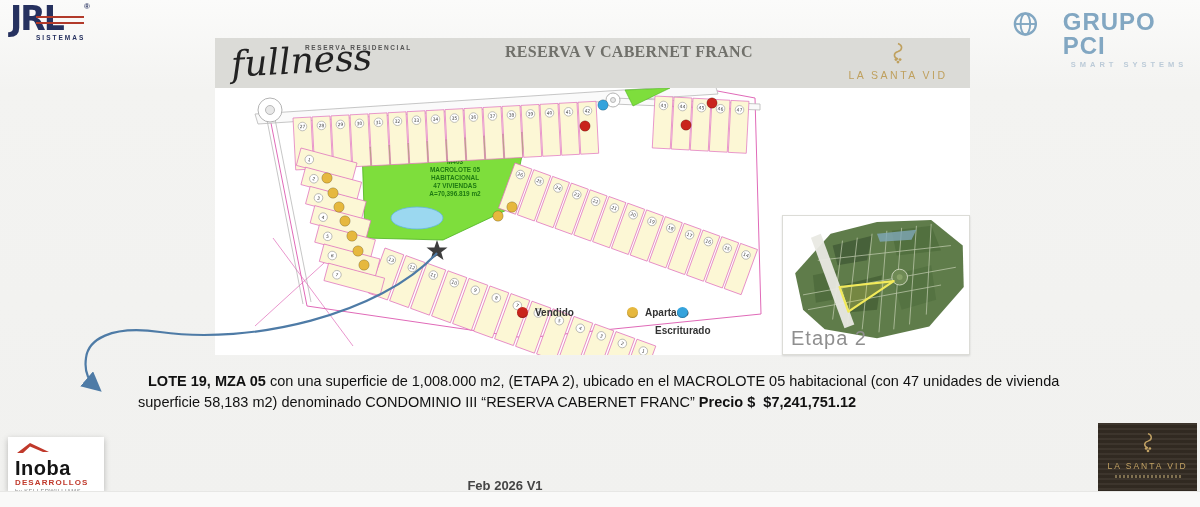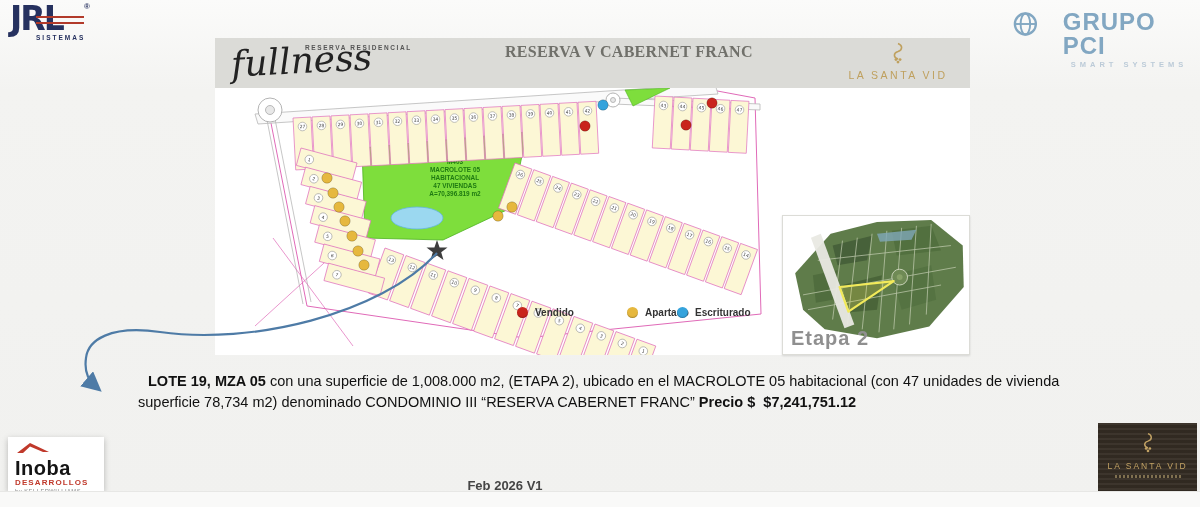--- a/index.html
+++ b/index.html
@@ -37,21 +37,21 @@
   .lot-num{font-family:"DejaVu Sans",sans-serif;font-size:4.5px;fill:#444;text-anchor:middle;}
   .macro-label{font-family:"Liberation Sans",sans-serif;font-size:6.4px;font-weight:700;
                fill:#1f7a12;text-anchor:middle;}
   .legend{position:absolute;left:0;top:219px;width:755px;height:20px;}
   .legend-item{position:absolute;display:flex;align-items:center;gap:7px;}
   .legend-dot{width:11px;height:11px;border-radius:50%;box-shadow:inset 0 -1px 1px rgba(0,0,0,.25);}
   .legend-label{font-size:10px;font-weight:700;color:#333;}
   
   .etapa{position:absolute;left:782px;top:215px;width:188px;height:140px;background:#fff;
          border:1px solid #dcdcd7;box-sizing:border-box;box-shadow:0 1px 2px rgba(0,0,0,.12);}
-  .etapa-label{position:absolute;left:8px;bottom:4px;font-size:20px;font-weight:700;
+  .etapa-label{position:absolute;left:8px;bottom:4px;font-size:20px;font-weight:400;
                color:#8f8f8f;letter-spacing:1px;}
   
   .arrow-overlay{position:absolute;left:0;top:0;width:1200px;height:507px;pointer-events:none;}
   
   .description{position:absolute;left:138px;top:371px;width:945px;font-size:14.5px;
                line-height:21px;color:#111;}
   .description .ind{padding-left:10px;}
   .description b, .description span{white-space:pre-wrap;}
   
   .inoba{position:absolute;left:8px;top:437px;width:96px;height:54px;background:#fff;
@@ -441,21 +441,21 @@
     
     <div class="legend">
       <div class="legend-item" style="left:302px;">
         <span class="legend-dot" style="background: rgb(201, 37, 28);"></span>
         <span class="legend-label">Vendido</span>
       </div>
       <div class="legend-item" style="left:377px;margin-left:35px;">
         <span class="legend-dot" style="background: rgb(230, 184, 62);"></span>
         <span class="legend-label">Apartado</span>
       </div>
-      <div class="legend-item" style="left:462px;">
+      <div class="legend-item" style="left:440px;flex-direction:column;">
         <span class="legend-dot" style="background: rgb(53, 163, 220);"></span>
         <span class="legend-label">Escriturado</span>
       </div>
     </div>
   </div>
 
   <div class="etapa">
     <svg width="186" height="138" viewBox="0 0 188 140">
       <path d="M20,95 L12,58 L48,18 L95,6 L150,4 L182,30 L183,72 L148,112 L95,124 L42,115 Z" fill="#5f7c4a"></path>
       <path d="M50,30 L90,20 L85,45 L55,50 Z" fill="#47613a"></path>
@@ -480,21 +480,21 @@
     <defs>
       <marker id="ah" markerWidth="9" markerHeight="9" refX="5" refY="4.5" orient="auto">
         <path d="M0,0 L9,4.5 L0,9 Z" fill="#4e7ba6"></path>
       </marker>
     </defs>
     <path d="M437,253 C380,315 250,345 160,332 C110,325 88,340 86,358 C84,372 88,380 95,386" stroke="#4e7ba6" stroke-width="2.2" fill="none" marker-end="url(#ah)"></path>
   </svg>
 
   <div class="description">
     <div class="ind"><b>LOTE 19, MZA 05</b><span> con una superficie de 1,008.000 m2, (ETAPA 2), ubicado en el MACROLOTE 05 habitacional (con 47 unidades de vivienda</span></div>
-    <div><span>superficie 78,734 m2) denominado CONDOMINIO III “RESERVA CABERNET FRANC” </span><b>Precio $  $7,241,751.12</b></div>
+    <div><span>superficie 58,183 m2) denominado CONDOMINIO III “RESERVA CABERNET FRANC” </span><b>Precio $  $7,241,751.12</b></div>
   </div>
 
   <div class="inoba">
     <svg width="36" height="13" viewBox="0 0 36 13">
       <path d="M2,12 L15,2 L34,11 L28,11 L15,5.5 L8,12 Z" fill="#c0392b"></path>
     </svg>
     <div class="inoba-name">Inoba</div>
     <div class="inoba-sub">DESARROLLOS</div>
     <div class="inoba-by">by KELLERWILLIAMS</div>
   </div>

